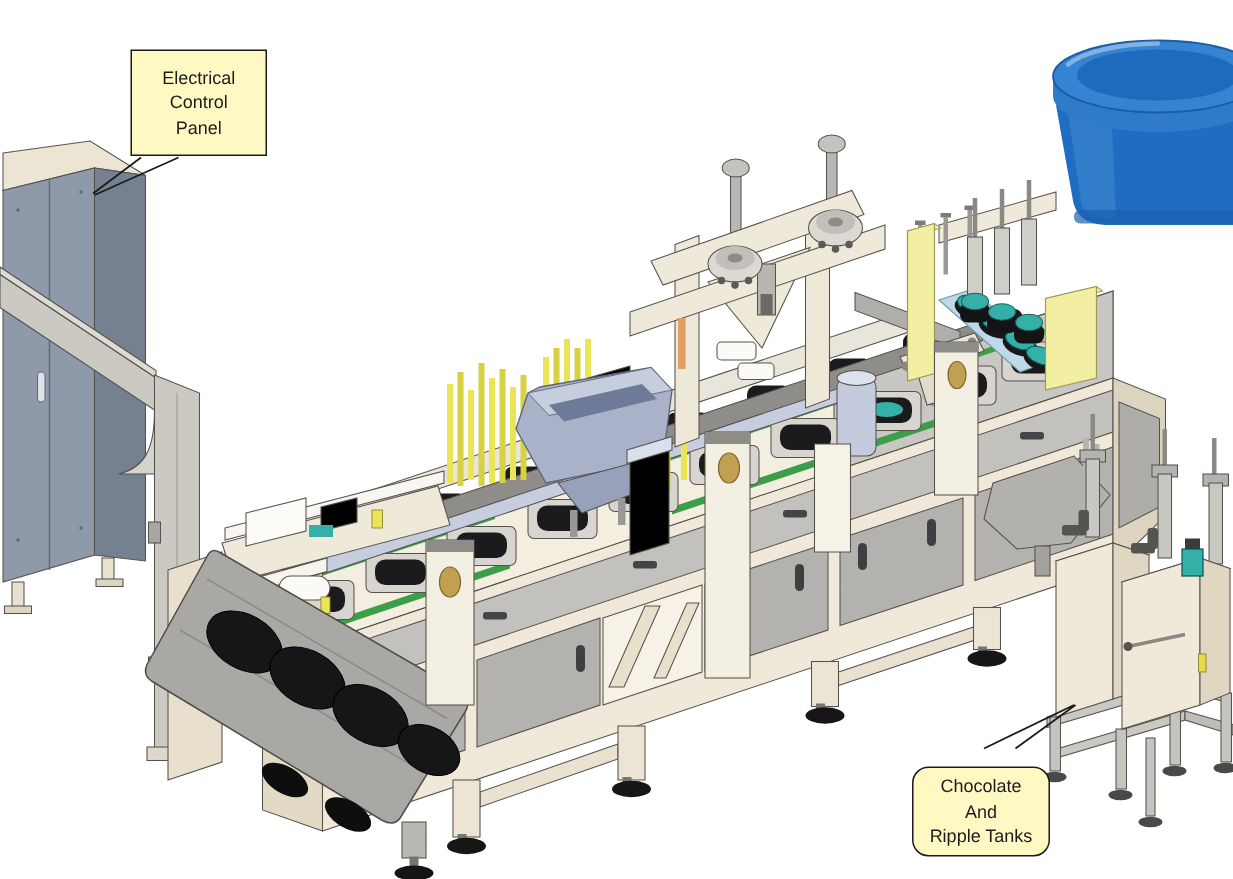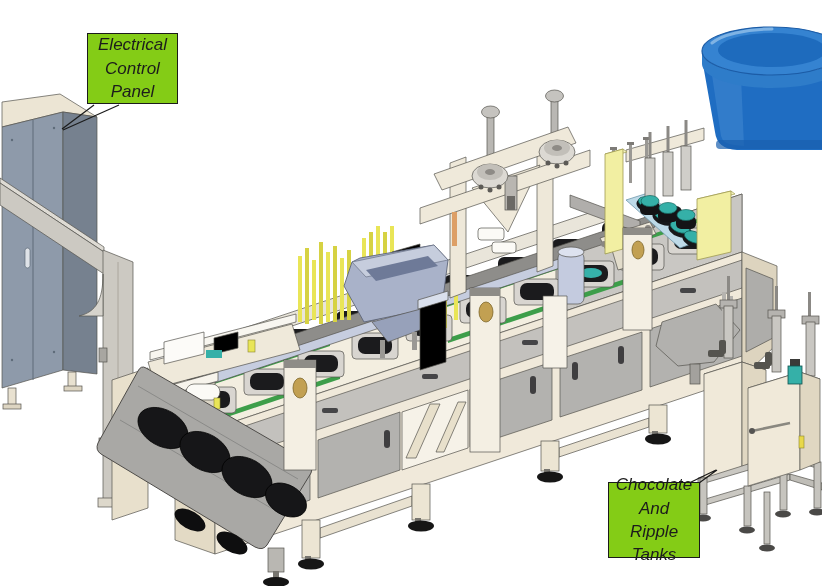--- a/index.html
+++ b/index.html
@@ -1,21 +1,21 @@
 <!DOCTYPE html>
 <html style="--cream: #f0e9da; --cream-shade: #e0d7c2; --deck-cream: #f3eee0; --panel-gray: #b3b2af; --band-gray: #c3c1bd; --cabinet-blue: #8e9aaa; --conveyor-green: #3d9e4a; --cup-black: #1b1b1d; --rod-yellow: #e9e557; --panel-yellow: #f2efa2; --periwinkle: #c4cbdf; --lid-chute-blue: #bedae8; --hopper-blue: #a9b2c9; --teal: #35b0a8; --brass: #c2a052; --tub-blue: #1f6dc2; --tub-blue-light: #4289d2; --tub-blue-dark: #1a5fae; --outline: #55534d;"><head>
 <meta charset="utf-8">
 <style>
   html,body{margin:0;padding:0;background:#ffffff;}
   #stage{position:relative;width:822px;height:586px;background:#fff;overflow:hidden;
          font-family:"Liberation Sans", sans-serif;}
   #art{position:absolute;left:0;top:0;}
-  .callout{position:absolute;box-sizing:border-box;background:#84cc16;border:1.6px solid #1b1b1b;
+  .callout{position:absolute;box-sizing:border-box;background:#fef9c3;border:1.6px solid #1b1b1b;
            display:flex;align-items:center;justify-content:center;text-align:center;
-           white-space:pre-line;font-size:17px;line-height:1.38;color:#1c1c1c;z-index:5;font-style:italic;}
+           white-space:pre-line;font-size:12px;line-height:1.38;color:#1c1c1c;z-index:5;}
   
   .oc{stroke:var(--outline,#55534d);stroke-width:.7;}
   .f-cream{fill:var(--cream,#f0e9da);}
   .f-deck{fill:var(--deck-cream,#f3eee0);}
   .f-gray{fill:var(--panel-gray,#b3b2af);}
   .f-band{fill:var(--band-gray,#c3c1bd);}
   .f-door{fill:var(--cabinet-blue,#8e9aaa);}
   .f-green{fill:var(--conveyor-green,#3d9e4a);}
   .f-black{fill:var(--cup-black,#1b1b1d);}
   .f-yel{fill:var(--rod-yellow,#e9e557);}
@@ -423,17 +423,17 @@
   <g>
     <path d="M94,105 L62,129 M119,105 L63,130" stroke="#1b1b1b" stroke-width="1.2" fill="none"></path>
     <path d="M656,499 L716,470 M677,499 L717,470" stroke="#1b1b1b" stroke-width="1.2" fill="none"></path>
   </g>
 </svg>
 
 <div class="callout" style="left:87px;top:33px;width:91px;height:71px;">Electrical
 Control
 Panel</div>
 
-<div class="callout" style="left:608px;top:482px;width:92px;height:76px;">Chocolate
+<div class="callout" style="left:608px;top:511px;width:92px;height:60px;border-radius:11px;">Chocolate
 And
 Ripple Tanks</div>
 
 </div>
 
 </body></html>

